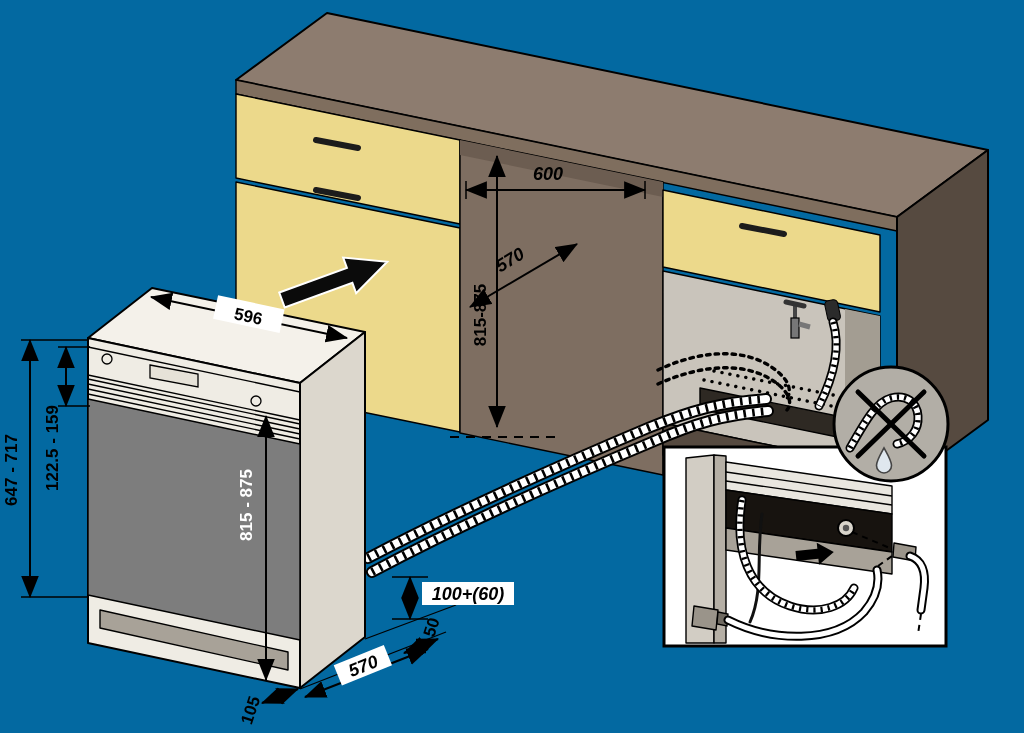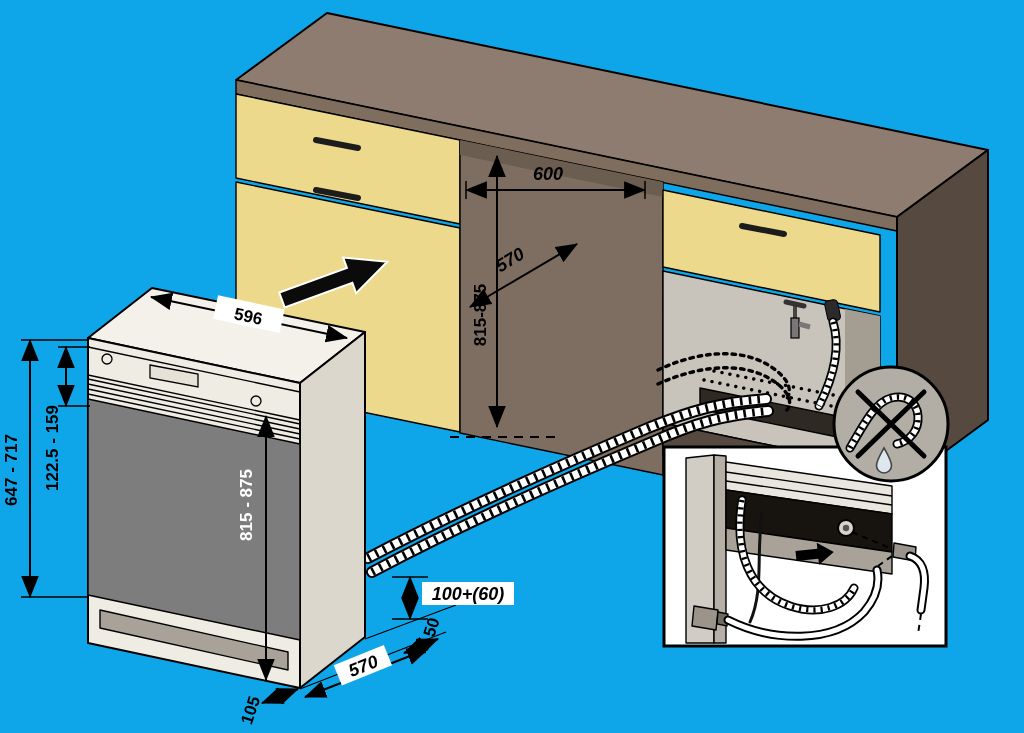--- a/index.html
+++ b/index.html
@@ -1,16 +1,16 @@
 <!DOCTYPE html>
 <html style="--counterTop: #8d7c6f; --counterEdge: #7f6e5e; --counterSide: #564a40; --drawerYellow: #ecd98b; --nicheWall: #7e6e61; --nicheShadow: #6c5d51; --openingGray: #c9c4bb; --openingShade: #a39d92; --slotDark: #2e2923; --dwFront: #efece4; --dwTop: #f4f1ea; --dwSide: #dcd7cd; --dwDoor: #7d7d7d; --plinthGray: #a8a298; --insetPanel: #17130f; --insetGray: #d2cdc4; --magnifierGray: #b2aea6; --outline: #000000;"><head>
 <meta charset="utf-8">
 <style>
   html,body{margin:0;padding:0;background:#fff;}
-  .stage{position:relative;width:1024px;height:733px;background:#0ea5e9;overflow:hidden;
+  .stage{position:relative;width:1024px;height:733px;background:#0369a1;overflow:hidden;
          font-family:"Liberation Sans",sans-serif;}
   svg{position:absolute;left:0;top:0;}
   
   .ol{stroke:#000;stroke-width:2;stroke-linejoin:round;}
   .ol1{stroke:#000;stroke-width:1.4;stroke-linejoin:round;}
   .thin{stroke:#000;stroke-width:1.3;fill:none;}
   .dim{stroke:#000;stroke-width:2;fill:none;}
   .tick{stroke:#000;stroke-width:1.5;fill:none;}
   .dash{stroke:#000;stroke-width:2;fill:none;stroke-dasharray:9 7;}
   .dash2{stroke:#000;stroke-width:2;fill:none;stroke-dasharray:6 5;}

